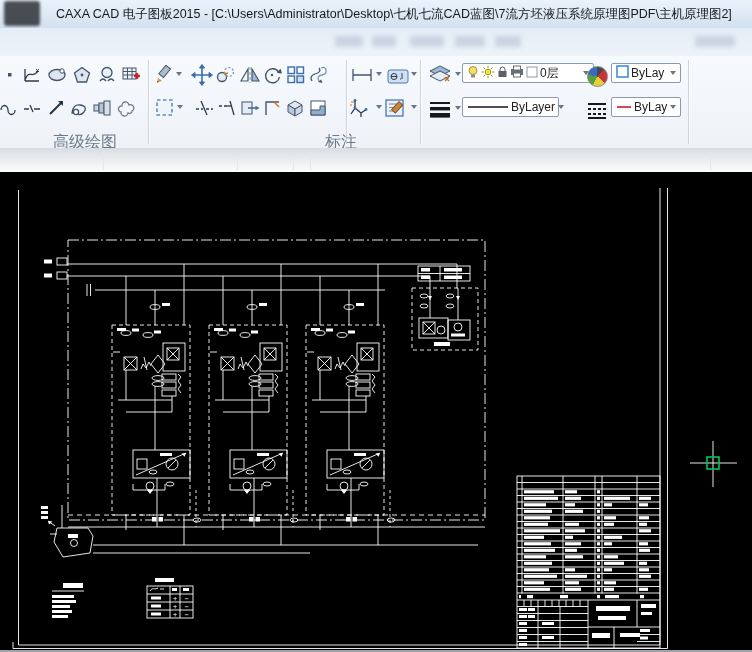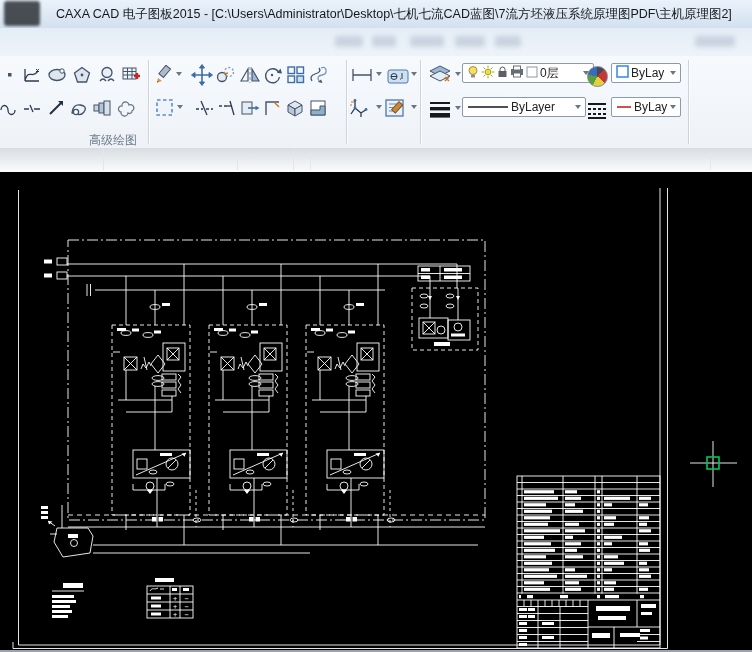--- a/index.html
+++ b/index.html
@@ -7,21 +7,21 @@
   
   #titlebar{position:absolute;left:0;top:0;width:752px;height:28px;background:linear-gradient(#eaf2fb,#d3e0ef);border-bottom:1px solid #b9c6d6;}
   #appicon{position:absolute;left:4px;top:1px;width:36px;height:25px;background:#2e3238;border-radius:3px;filter:blur(1.5px);opacity:.85;}
   #titletext{position:absolute;left:56px;top:6px;font-size:12.5px;color:#15181c;white-space:nowrap;}
   
   #tabbar{position:absolute;left:0;top:28px;width:752px;height:28px;background:linear-gradient(#e4edf7,#eef3f9);}
   .ghost{position:absolute;top:8px;height:11px;background:#8fa0b5;opacity:.35;filter:blur(2.5px);border-radius:2px;}
   
   #ribbon{position:absolute;left:0;top:56px;width:752px;height:92px;background:linear-gradient(#f7fafd,#eef2f7);border-bottom:1px solid #c3cad2;}
   .vsep{position:absolute;top:4px;height:84px;width:1px;background:#cdd3da;box-shadow:1px 0 0 #ffffff;}
-  .grplabel{position:absolute;top:76px;width:120px;text-align:center;font-size:12px;color:#6e7a88;}
+  .grplabel{position:absolute;top:76px;width:120px;font-size:16px;color:#6e7a88;}
   .tool{position:absolute;width:24px;height:24px;display:flex;align-items:center;justify-content:center;border-radius:3px;}
   .tool svg{display:block;}
   .dd{position:absolute;width:0;height:0;border-left:3.5px solid transparent;border-right:3.5px solid transparent;border-top:4px solid #6a7686;}
   .combo{position:absolute;height:20px;background:#fff;border:1px solid #8d9aab;border-radius:2px;display:flex;align-items:center;font-size:12px;color:#222;padding:0 4px;box-sizing:border-box;}
   .combo .grow{flex:1}
   .combo .cdd{width:0;height:0;border-left:3.5px solid transparent;border-right:3.5px solid transparent;border-top:4px solid #6a7686;margin-left:3px;}
   .mini{display:inline-block;margin-right:2px;}
   .colorwheel{width:19px;height:19px;border-radius:50%;background:conic-gradient(#444a52 0 12%,#c93434 12% 37%,#e5cf3a 37% 58%,#57a13a 58% 78%,#3a69bd 78% 100%);border:1px solid #7d8794;}
   
   #substrip{position:absolute;left:0;top:148px;width:752px;height:24px;background:linear-gradient(#d9dde2,#fbfcfd);}
@@ -250,20 +250,21 @@
       </div>
     <div class="dd" style="left:376px;top:49px"></div>
     <div class="tool" style="left:384px;top:40px">
         <svg width="24" height="22">
           <rect x="2" y="3" width="17" height="16" fill="#eaf1f8" stroke="#4a78b0" stroke-width="1.3"></rect>
           <path d="M5 7 h11 M5 10.5 h11 M5 14 h7" stroke="#7d8a98"></path>
           <rect x="11" y="5" width="5" height="11" transform="rotate(42 13.5 10)" fill="#c9873a" stroke="#7a5221"></rect>
         </svg>
       </div>
     <div class="dd" style="left:411px;top:49px"></div>
+    <div class="grplabel" style="left:325px">标注</div>
     <div class="vsep" style="left:420px"></div>
 
     <div class="tool" style="left:428px;top:7px">
         <svg width="24" height="22">
           <polygon points="12,2 22,7 12,12 2,7" fill="#9db8d4" stroke="#44546b"></polygon>
           <polygon points="12,7 22,12 12,17 2,12" fill="#e4ecf4" stroke="#44546b"></polygon>
           <path d="M17 13 l4 4 M21 13 l-4 4" stroke="#cc7722" stroke-width="1.4"></path>
         </svg>
       </div>
     <div class="dd" style="left:455px;top:16px"></div>
@@ -304,21 +305,21 @@
       <span class="cdd"></span>
     </div>
     <div class="tool" style="left:428px;top:41px">
         <svg width="24" height="20">
           <rect x="2" y="3" width="20" height="2" fill="#15181c"></rect>
           <rect x="2" y="8" width="20" height="3.4" fill="#15181c"></rect>
           <rect x="2" y="14" width="20" height="4.6" fill="#15181c"></rect>
         </svg>
       </div>
     <div class="dd" style="left:455px;top:50px"></div>
-    <div class="combo" style="left:462px;top:41px;width:124px">
+    <div class="combo" style="left:462px;top:41px;width:97px">
       <span class="mini"><svg width="42" height="8">
             <line x1="1" y1="4" x2="41" y2="4" stroke="#15181c" stroke-width="1.4"></line>
           </svg></span>
       <span class="grow">ByLayer</span>
       <span class="cdd"></span>
     </div>
     <div class="tool" style="left:585px;top:42px">
         <svg width="22" height="18">
           <g stroke="#15181c" stroke-width="2">
             <line x1="2" y1="3" x2="20" y2="3"></line>

